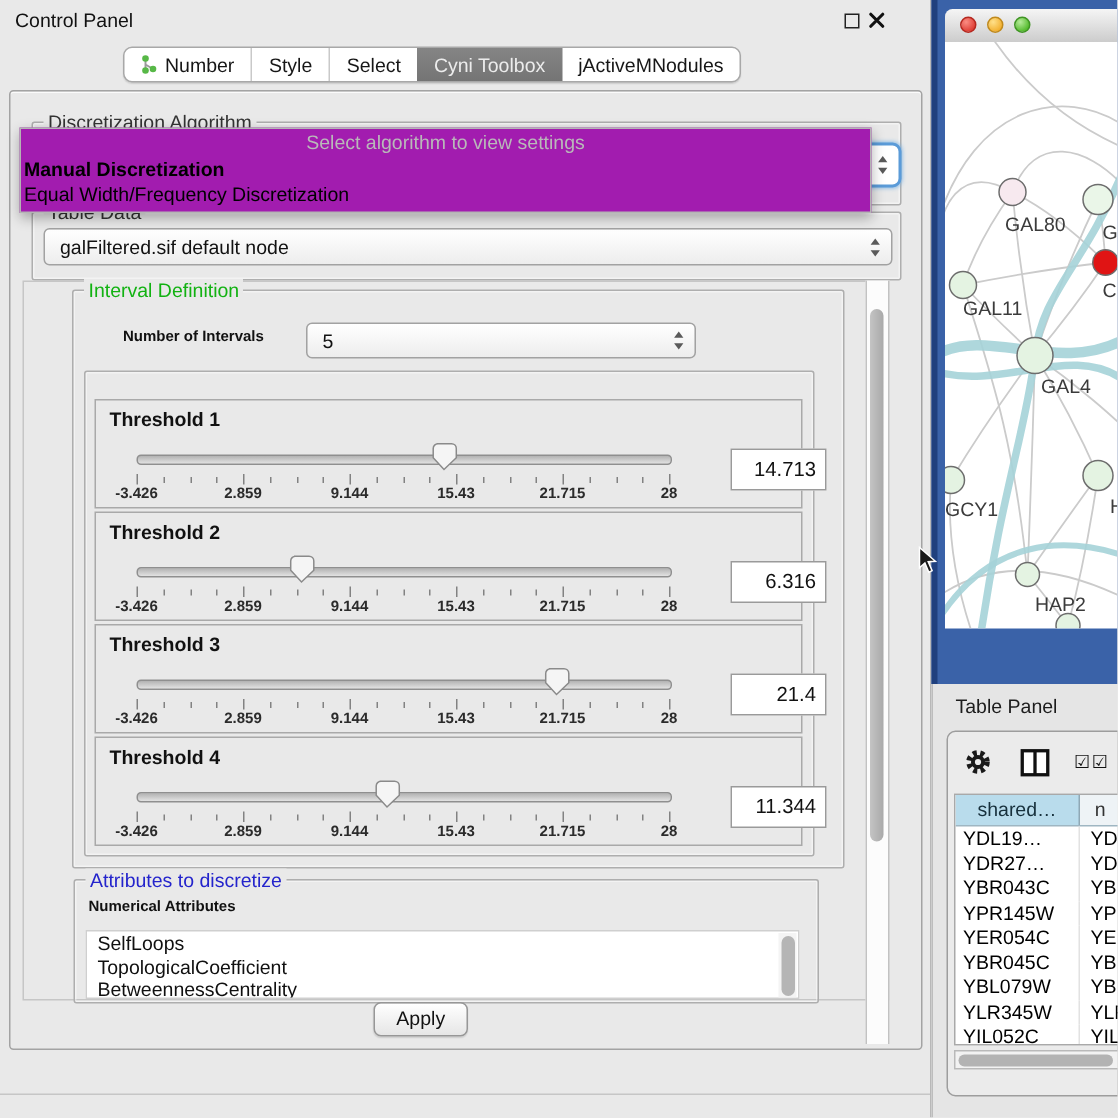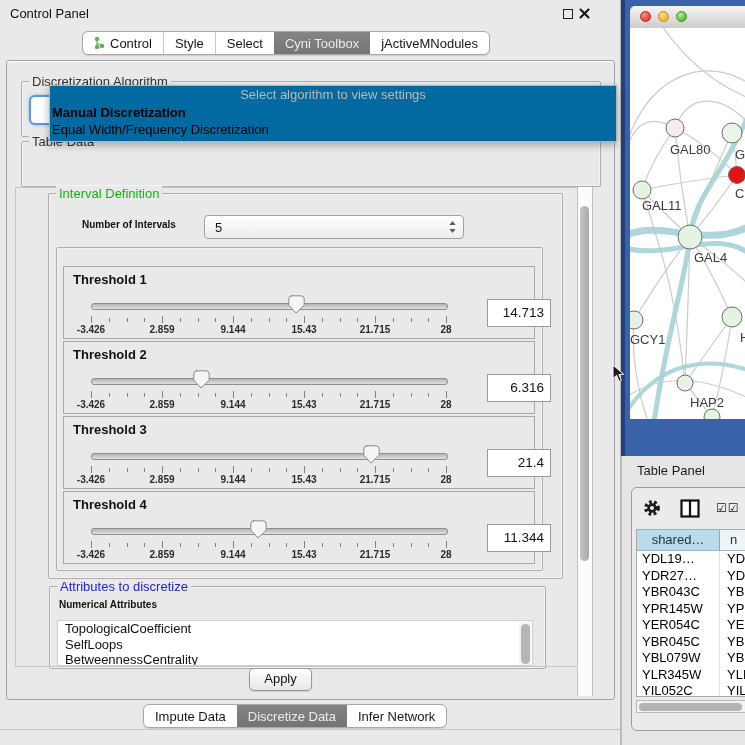--- a/index.html
+++ b/index.html
@@ -25,21 +25,21 @@
   
   .main-panel{position:absolute;left:6px;top:60px;width:607px;height:638px;border:1px solid #a3a3a3;border-radius:3px;background:#e9e9e9;box-shadow:inset 0 1px 0 #fbfbfb;}
   .group{position:absolute;border:1px solid #aeaeae;border-radius:2px;box-shadow:inset 0 0 0 1px rgba(255,255,255,.45);}
   .group-title{position:absolute;top:-8px;left:7px;background:#e9e9e9;padding:0 3px;font-size:13px;color:#333;white-space:nowrap;}
   .group-title.green{color:#12b212;}
   .group-title.blue{color:#2424cc;}
   .combo{position:absolute;background:linear-gradient(#ffffff,#ededed);border:1px solid #a2a2a2;border-radius:4px;font-size:13px;color:#111;display:flex;align-items:center;padding-left:10px;box-sizing:border-box;}
   .stepper{position:absolute;right:7px;top:50%;transform:translateY(-50%);display:inline-flex;}
   .focus-combo{position:absolute;left:22px;top:34px;width:572px;height:30px;background:#fff;border:2px solid #5b9bd8;border-radius:6px;box-sizing:border-box;box-shadow:0 0 3px #7fb4e4;}
   
-  .popup{position:absolute;left:6px;top:24px;width:566px;height:55px;background:#0369a1;border:1px solid #b4b4b4;box-shadow:0 3px 8px rgba(0,0,0,.3);z-index:6;margin-left:36px;}
+  .popup{position:absolute;left:6px;top:24px;width:566px;height:55px;background:#a21caf;border:1px solid #b4b4b4;box-shadow:0 3px 8px rgba(0,0,0,.3);z-index:6;}
   .popup-hint{height:18px;line-height:18px;text-align:center;color:#b9b9b9;font-size:13px;}
   .popup-opt{height:17px;line-height:17px;font-size:13px;color:#000;padding-left:2px;white-space:nowrap;}
   .popup-opt.bold{font-weight:bold;}
   
   .viewport{position:absolute;left:8px;top:126px;width:578px;height:480px;border:1px solid #c6c6c6;box-sizing:border-box;}
   .vscroll{position:absolute;left:570px;top:126px;width:16px;height:509px;background:#fcfcfc;border-left:1px solid #c2c2c2;border-right:1px solid #c2c2c2;box-sizing:border-box;}
   .vscroll .thumb{position:absolute;left:2px;top:19px;width:9px;height:355px;border-radius:5px;background:linear-gradient(90deg,#c4c4c4,#a9a9a9);}
   
   .bold-label{position:absolute;font-size:10px;font-weight:bold;color:#111;white-space:nowrap;}
   
@@ -101,21 +101,21 @@
   <div class="tabbar" id="top-tabs">
       <div class="tab">
         <span class="ticon">
           <svg width="11" height="14" viewBox="0 0 11 14">
             <path d="M3,3 L3,11 M3,7 L8,10" stroke="#9a9a9a" stroke-width="1.3" fill="none"></path>
             <circle cx="3" cy="3" r="2.2" fill="#57b847"></circle>
             <circle cx="3" cy="11" r="2.2" fill="#57b847"></circle>
             <circle cx="8" cy="10" r="2.2" fill="#57b847"></circle>
           </svg>
         </span>
-        <span>Control</span>
+        <span>Number</span>
       </div>
       <div class="tab sep">
         <span>Style</span>
       </div>
       <div class="tab sep">
         <span>Select</span>
       </div>
       <div class="tab selected">
         <span>Cyni Toolbox</span>
       </div>
@@ -141,20 +141,29 @@
     <div class="popup">
       <div class="popup-hint">Select algorithm to view settings</div>
       <div id="popup-options">
           <div class="popup-opt bold">Manual Discretization</div>
           <div class="popup-opt">Equal Width/Frequency Discretization</div>
         </div>
     </div>
 
     <div class="group" style="left:14px;top:80px;width:578px;height:44px;">
       <span class="group-title">Table Data</span>
+    </div>
+    <div class="combo" style="left:22px;top:91px;width:566px;height:25px;">
+      <span>galFiltered.sif default node</span>
+      <span class="stepper">
+        <svg width="7" height="13" viewBox="0 0 7 13">
+            <path d="M3.5,0.5 L6.6,4.6 H0.4 Z" fill="#5a5a5a"></path>
+            <path d="M3.5,12.5 L0.4,8.4 H6.6 Z" fill="#5a5a5a"></path>
+          </svg>
+      </span>
     </div>
 
     <div class="viewport"></div>
     <div class="vscroll">
       <div class="thumb"></div>
     </div>
 
     <div class="group" style="left:41px;top:132px;width:513px;height:384px;">
       <span class="group-title green">Interval Definition</span>
     </div>
@@ -328,40 +337,29 @@
   </div>
       </div>
 
     <div class="group" style="left:42px;top:525px;width:495px;height:81px;">
       <span class="group-title blue">Attributes to discretize</span>
       <div class="bold-label" style="left:9px;top:12px;">Numerical Attributes</div>
       <div class="attr-list" id="attr-list">
         <div class="attr-scroll">
             <div class="thumb"></div>
           </div>
-      <div class="attr-item">TopologicalCoefficient</div>
-          <div class="attr-item">SelfLoops</div>
+      <div class="attr-item">SelfLoops</div>
+          <div class="attr-item">TopologicalCoefficient</div>
           <div class="attr-item">BetweennessCentrality</div>
         </div>
     </div>
 
     <div class="apply-btn">Apply</div>
   </div>
 
-  <div class="tabbar" id="bottom-tabs">
-      <div class="tab">
-        <span>Impute Data</span>
-      </div>
-      <div class="tab selected">
-        <span>Discretize Data</span>
-      </div>
-      <div class="tab">
-        <span>Infer Network</span>
-      </div>
-    </div>
   <div class="bottom-divider"></div>
 </div>
 
 <div class="network-area">
   <div class="edge-strip"></div>
   <div class="mac-window">
     <div class="mac-titlebar">
       <span class="tl red"></span>
       <span class="tl yellow"></span>
       <span class="tl green"></span>

